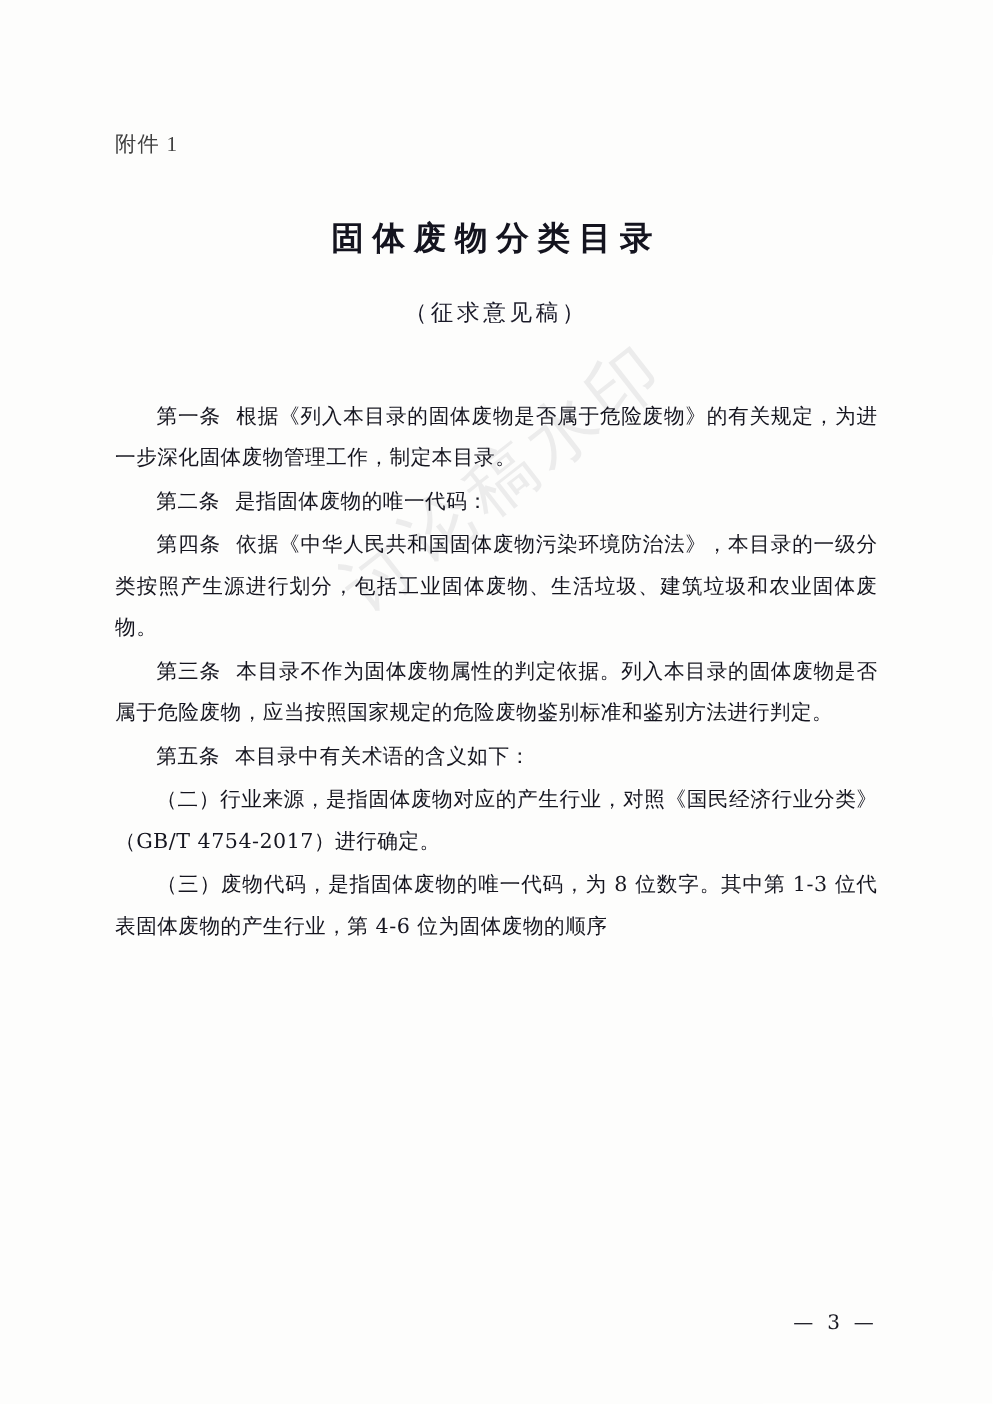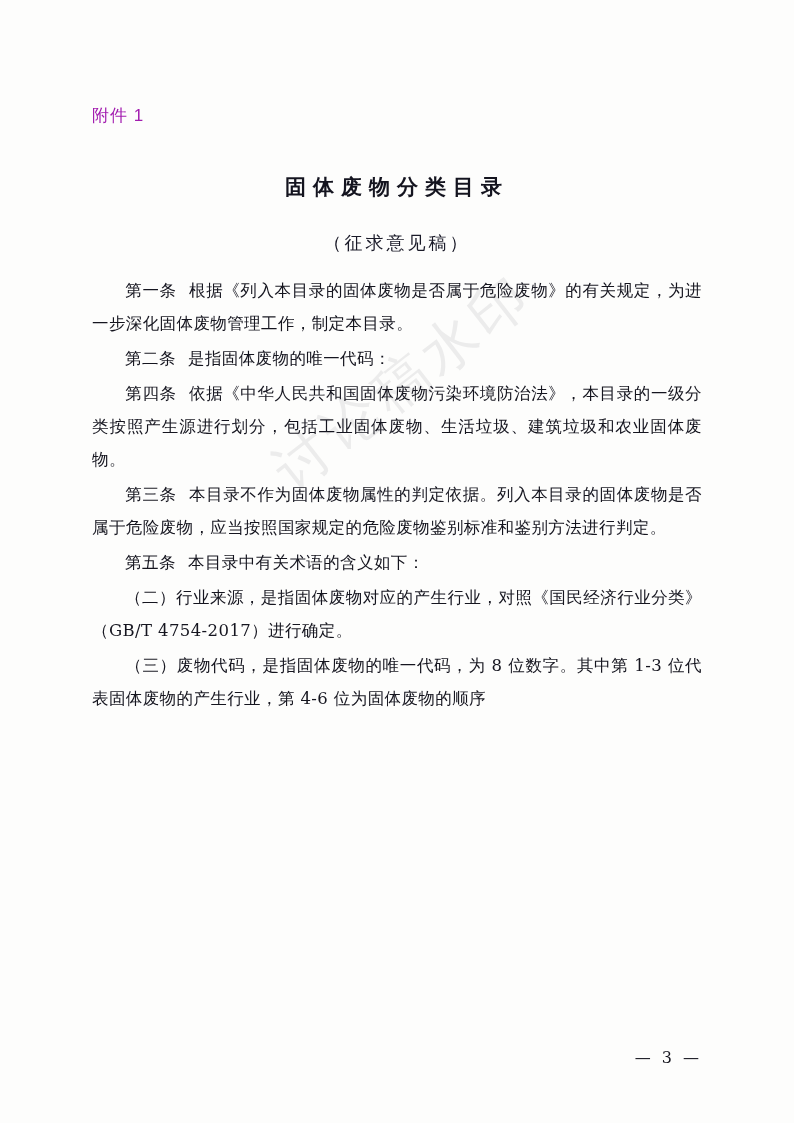--- a/index.html
+++ b/index.html
@@ -16,42 +16,42 @@
     font-family: "Liberation Serif", serif;
     color: #1b1b24;
   }
   .content {
     position: absolute;
     left: 92px;
     top: 104px;
     width: 610px;
   }
   .attachment-label {
-    font-family: Liberation Sans, sans-serif;
+    font-family: Liberation Serif, serif;
     font-size: 17px;
     letter-spacing: 1px;
-    color: #a21caf;
+    color: #404040;
     margin: 0 0 46px 0;
   }
   .doc-title {
     text-align: center;
     font-family: "DejaVu Sans", sans-serif;
     font-weight: bold;
-    font-size: 21px;
+    font-size: 26px;
     letter-spacing: 7px;
     color: #14141f;
     margin: 0 0 30px 0;
   }
   .doc-subtitle {
     text-align: center;
     font-family: "DejaVu Serif", serif;
     font-size: 18px;
     letter-spacing: 3px;
     color: #1a1a28;
-    margin: 0 0 19px 0;
+    margin: 0 0 54px 0;
   }
   .para {
     font-family: "DejaVu Serif", serif;
     font-size: 16.5px;
     line-height: 33px;
     text-align: justify;
     text-justify: inter-ideograph;
     margin: 0 0 2px 0;
     color: #15151f;
     letter-spacing: 0.4px;

